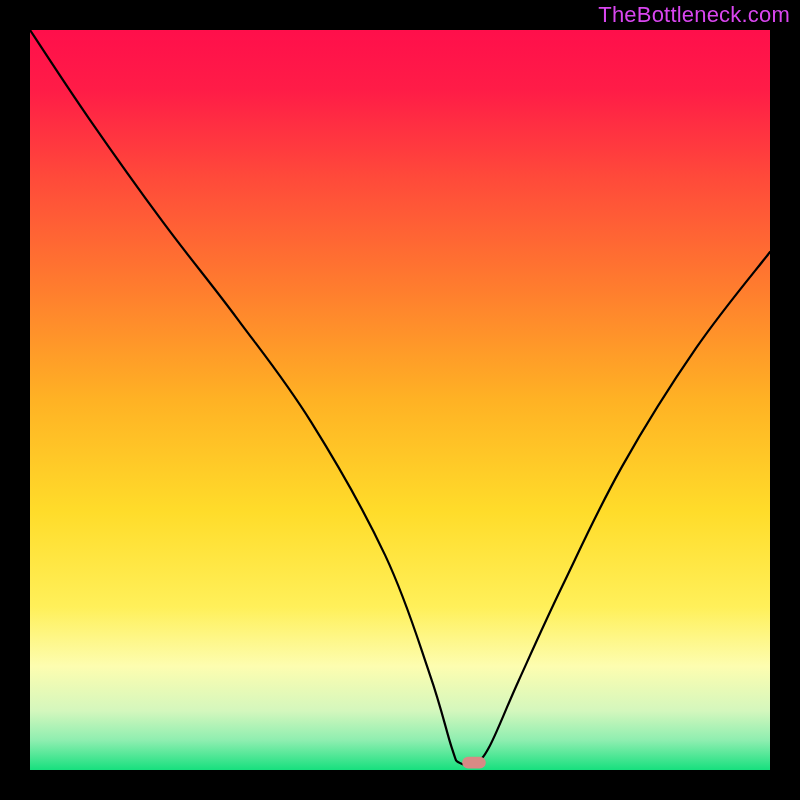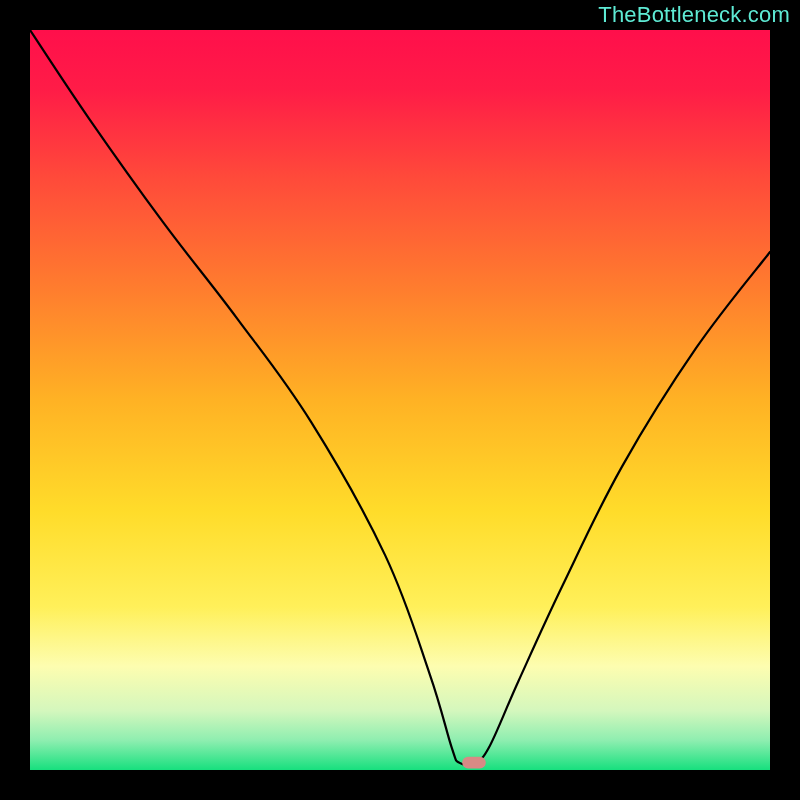--- a/index.html
+++ b/index.html
@@ -14,21 +14,21 @@
   .frame {
     position: relative;
     width: 800px;
     height: 800px;
     background: #000;
   }
   .watermark {
     position: absolute;
     top: 2px;
     right: 10px;
-    color: #5eead4;
+    color: #d946ef;
     font-size: 22px;
     font-weight: 500;
     letter-spacing: 0.2px;
     z-index: 5;
   }
   .plot {
     position: absolute;
     left: 30px;
     top: 30px;
     width: 740px;

